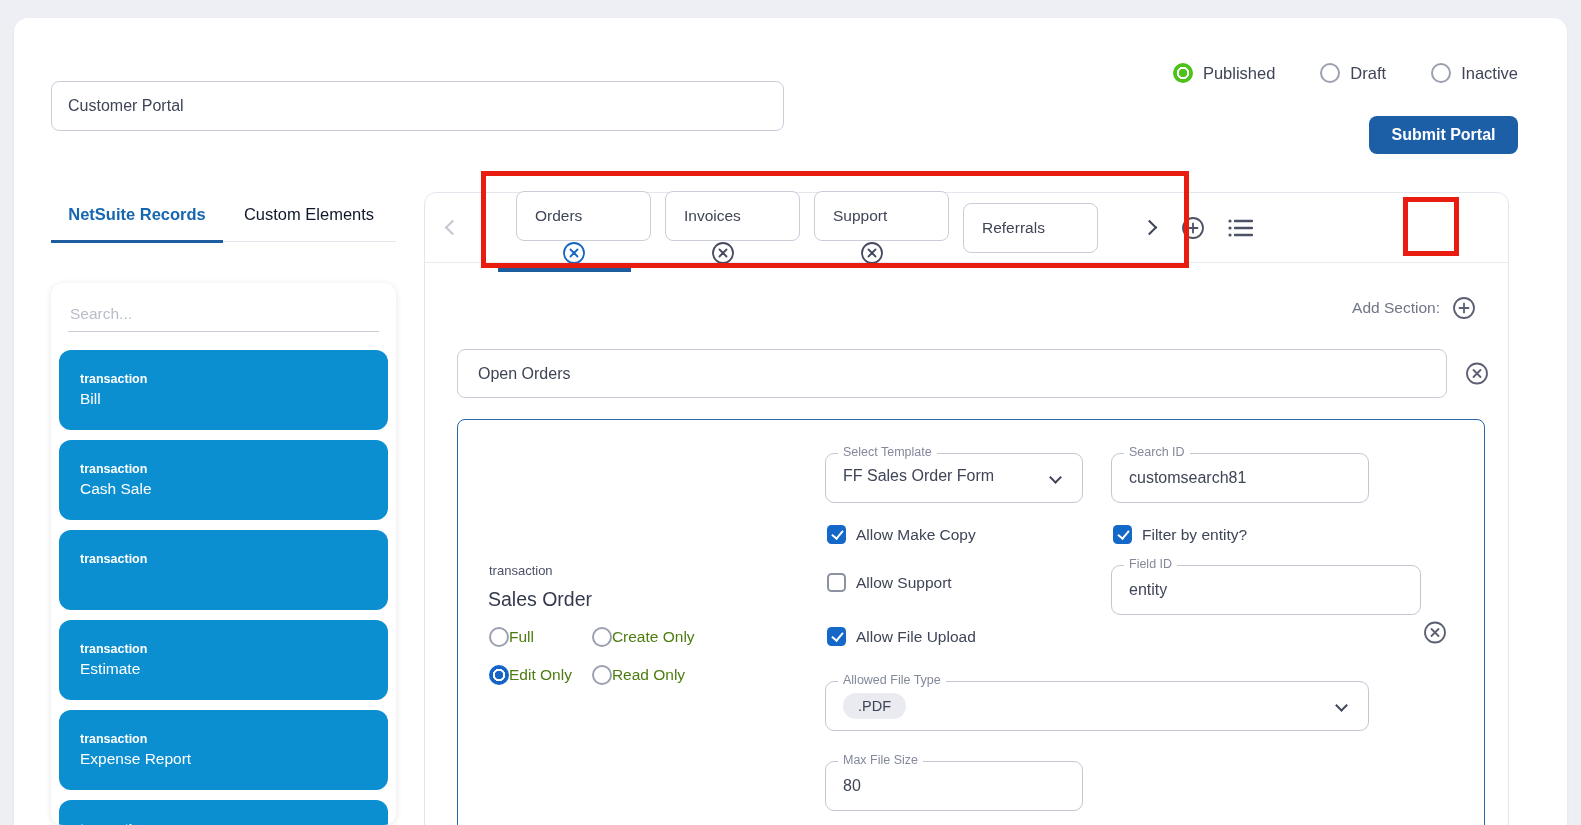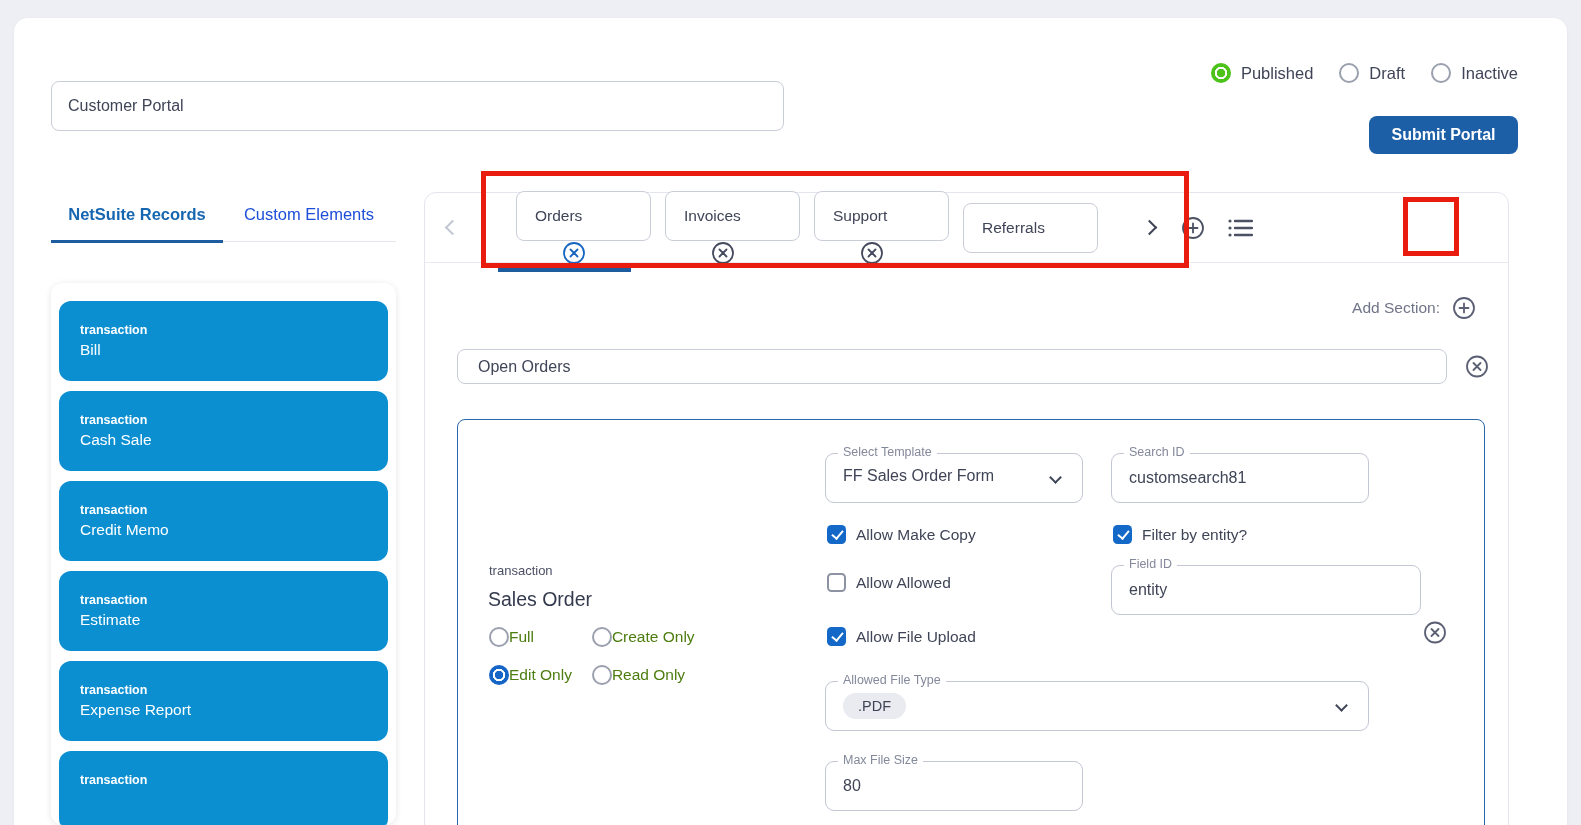--- a/index.html
+++ b/index.html
@@ -9,34 +9,34 @@
 
   
   .card-outer { position: absolute; left: 14px; top: 18px; width: 1553px; height: 830px;
     background: #ffffff; border-radius: 14px; box-shadow: 0 1px 3px rgba(40,50,80,.06); }
 
   
   .portal-name { position: absolute; left: 37px; top: 63px; width: 733px; height: 50px;
     border: 1px solid #c9cdd8; border-radius: 8px; padding: 0 16px; font-size: 16px;
     color: #3f4557; font-family: inherit; background: #fff; outline: none; }
   .status-group { position: absolute; right: 49px; top: 45px; display: flex; align-items: center; gap: 26px; }
-  .status-radio { display: inline-flex; align-items: center; gap: 10px; cursor: pointer; }
+  .status-radio { display: inline-flex; align-items: center; gap: 10px; cursor: pointer; margin-left: 19px; }
   .radio-dot { width: 20px; height: 20px; border-radius: 50%; border: 2px solid #9aa0ae; background: #fff; flex: 0 0 auto; }
   .status-radio.checked .radio-dot { border: none;
     background: radial-gradient(circle, #4cc21a 0 4px, #fff 4.5px 6px, #4cc21a 6.5px 100%); }
   .status-label { font-size: 16.5px; color: #3f4557; }
   .submit-btn { position: absolute; right: 49px; top: 98px; width: 149px; height: 38px;
     background: #1d5fa7; color: #fff; border: none; border-radius: 8px; font-size: 16px;
     font-weight: bold; font-family: inherit; cursor: pointer; }
 
   
   .side-tabs { position: absolute; left: 37px; top: 176px; width: 345px; display: flex;
     border-bottom: 1px solid #e3e6ec; }
   .side-tab { width: 172px; padding: 8px 10px 14px; text-align: center; font-size: 16.5px;
-    line-height: 25px; color: #1d4ed8; font-weight: 500; cursor: pointer; position: relative; }
+    line-height: 25px; color: #0f172a; font-weight: 500; cursor: pointer; position: relative; }
   .side-tab.active { color: #1666b0; font-weight: bold; }
   .side-tab.active::after { content: ""; position: absolute; left: 0; right: 0; bottom: -2px;
     height: 3px; background: #1d5c9f; }
 
   
   .sidebar-card { position: absolute; left: 37px; top: 265px; width: 345px; height: 542px;
     background: #fff; border-radius: 12px; box-shadow: 0 1px 6px rgba(40,50,80,.12); overflow: hidden; }
   .side-search { display: block; width: 311px; margin: 16px auto 0; border: none;
     border-bottom: 1px solid #c9cdd8; padding: 6px 2px 8px; font-size: 15.5px; color: #3f4557;
     font-family: inherit; outline: none; background: transparent; }
@@ -71,21 +71,21 @@
   .plus-top { margin-left: 26px; }
   .list-top { margin-left: 22px; }
 
   
   .add-section-row { position: absolute; top: 103px; right: 32px; display: flex;
     align-items: center; gap: 12px; justify-content: space-between; }
   .add-section-label { font-size: 15.5px; color: #6f7488; }
 
   
   .title-row { position: absolute; left: 32px; top: 156px; width: 1032px; display: flex; align-items: center; }
-  .section-title-input { flex: 1; height: 35px; border: 1px solid #c9cdd8; border-radius: 8px;
+  .section-title-input { flex: 1; height: 49px; border: 1px solid #c9cdd8; border-radius: 8px;
     padding: 0 20px; font-size: 16px; color: #3f4557; font-family: inherit; outline: none; }
   .title-row .icon-btn { margin-left: 18px; }
 
   
   .section-box { position: absolute; left: 32px; top: 226px; width: 1028px; height: 470px;
     border: 1.5px solid #2767ac; border-radius: 8px; background: #fff; }
   .rec-type { position: absolute; left: 31px; top: 143px; font-size: 13px; color: #4b5065; }
   .rec-name { position: absolute; left: 30px; top: 168px; font-size: 19.5px; color: #343a4e; }
   .perm-grid { position: absolute; left: 31px; top: 207px; display: grid;
     grid-template-columns: max-content max-content; column-gap: 20px; row-gap: 18px; }
@@ -162,35 +162,35 @@
     <button class="submit-btn">Submit Portal</button>
 
     <div class="side-tabs">
 
         <div class="side-tab active">NetSuite Records</div>
 
         <div class="side-tab">Custom Elements</div>
       </div>
 
     <div class="sidebar-card">
+      <input class="side-search" placeholder="Search..." style="">
       <div class="records">
 
           <div class="record-card">
             <div class="record-type">transaction</div>
             <div class="record-name">Bill</div>
           </div>
 
           <div class="record-card">
             <div class="record-type">transaction</div>
             <div class="record-name">Cash Sale</div>
           </div>
 
           <div class="record-card">
             <div class="record-type">transaction</div>
-            <div class="record-name">Credit Memo</div>
           </div>
 
           <div class="record-card">
             <div class="record-type">transaction</div>
             <div class="record-name">Estimate</div>
           </div>
 
           <div class="record-card">
             <div class="record-type">transaction</div>
             <div class="record-name">Expense Report</div>
@@ -325,21 +325,21 @@
           <span>Allow Make Copy</span>
         </label>
 
         <label class="chk chk-filterent checked">
           <span class="chk-box"></span>
           <span>Filter by entity?</span>
         </label>
 
         <label class="chk chk-export">
           <span class="chk-box"></span>
-          <span>Allow Allowed</span>
+          <span>Allow Support</span>
         </label>
 
         <div class="ofield f-fieldid">
           <label class="ofield-label">Field ID</label>
           <input class="ofield-input" value="entity" style="">
         </div>
 
         <label class="chk chk-fileupload checked">
           <span class="chk-box"></span>
           <span>Allow File Upload</span>

